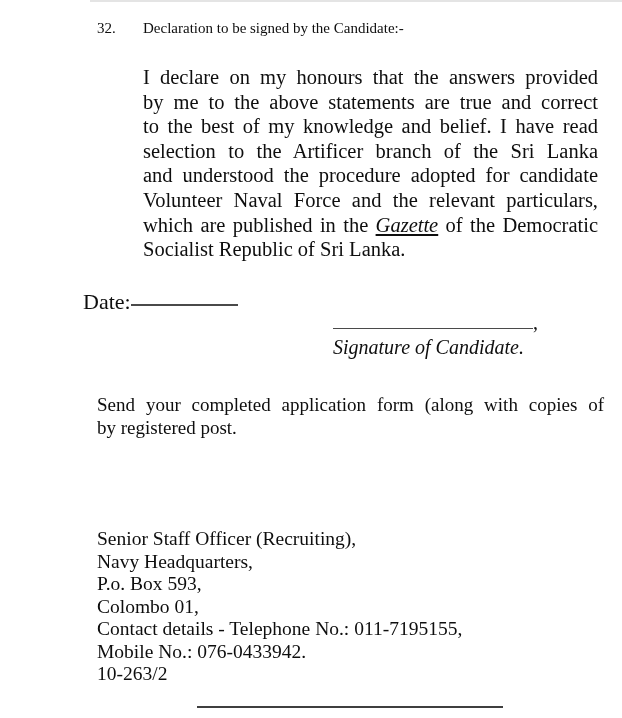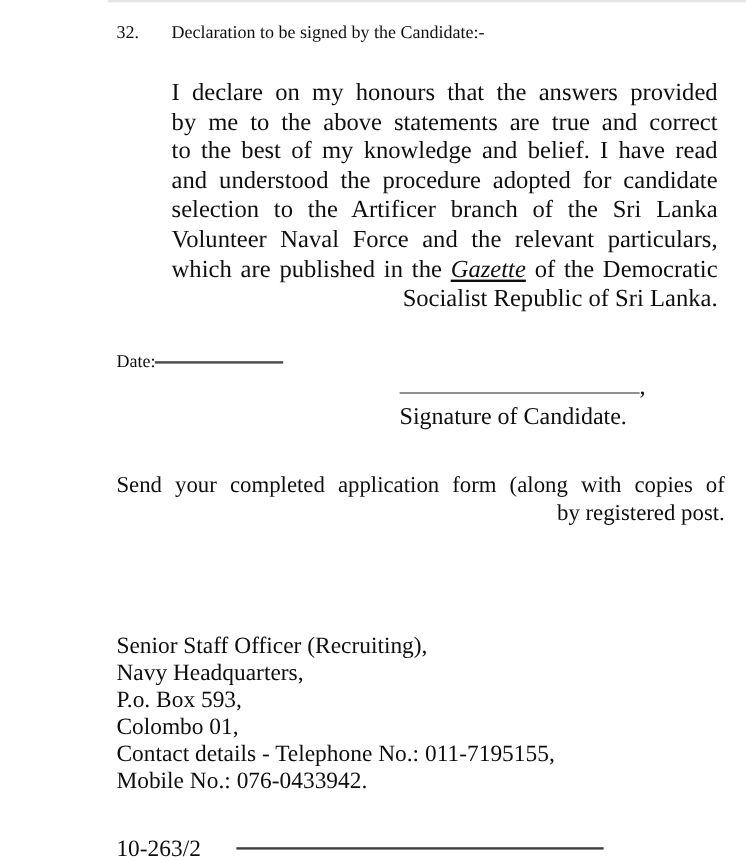--- a/index.html
+++ b/index.html
@@ -23,80 +23,80 @@
     font-size: 15px; line-height: 24px;
     white-space: nowrap;
   }
   .heading .num { display: inline-block; width: 46px; }
 
   .decl {
     left: 143px; top: 65px; width: 455px;
     font-size: 20.5px; line-height: 24.6px;
   }
   .jline { text-align: justify; text-align-last: justify; }
-  .lastline { text-align: right; }
+  .lastline { text-align: left; }
   .italic { font-style: italic; text-decoration: underline; }
 
   .date-row {
-    left: 97px; top: 290px;
-    font-size: 15px; line-height: 24px; white-space: nowrap;
+    left: 83px; top: 290px;
+    font-size: 22px; line-height: 24px; white-space: nowrap;
   }
   .date-rule {
     display: inline-block; width: 107px; height: 0;
     border-bottom: 2px solid #4a4a4a;
     vertical-align: 3px;
   }
 
   .sig-block {
     left: 333px; top: 312px; width: 210px;
     font-size: 20px; line-height: 20px;
   }
   .sig-rule {
     display: inline-block; width: 200px; height: 0;
     border-bottom: 1.5px solid #4a4a4a;
   }
-  .sig-caption { margin-top: 4px; line-height: 22px; }
+  .sig-caption { margin-top: 4px; line-height: 22px; font-style: italic; }
 
   .send-block {
     left: 97px; top: 394px; width: 507px;
     font-size: 19px; line-height: 22.5px;
   }
 
   .addr-block {
     left: 97px; top: 482px;
     font-size: 19.5px; line-height: 22.6px;
     white-space: nowrap;
     margin-top: 46px;
   }
 
   .ref {
     left: 97px; top: 663px;
-    font-size: 19.5px; line-height: 22px; margin-top: 34px;
+    font-size: 19.5px; line-height: 22px;
   }
 
   .footer-rule {
     left: 197px; top: 706px; width: 306px; height: 2px;
     background: #3f3f3f;
   }
 </style>
 </head>
 <body>
 
 <div class="abs edge-artifact"></div>
 
 <div class="abs heading">
   <span class="num">32.</span><span>Declaration to be signed by the Candidate:-</span>
 </div>
 
 <div class="abs decl">
   <div class="jline">I declare on my honours that the answers provided</div>
   <div class="jline">by me to the above statements are true and correct</div>
   <div class="jline">to the best of my knowledge and belief. I have read</div>
+  <div class="jline">selection to the Artificer branch of the Sri Lanka</div>
   <div class="jline">and understood the procedure adopted for candidate</div>
-  <div class="jline">selection to the Artificer branch of the Sri Lanka</div>
   <div class="jline">Volunteer Naval Force and the relevant particulars,</div>
   <div class="jline"><span>which are published in the </span><span class="italic">Gazette</span><span> of the Democratic</span></div>
   <div class="lastline">Socialist Republic of Sri Lanka.</div>
 </div>
 
 <div class="abs date-row">
   <span>Date:</span><span class="date-rule"></span>
 </div>
 
 <div class="abs sig-block">

